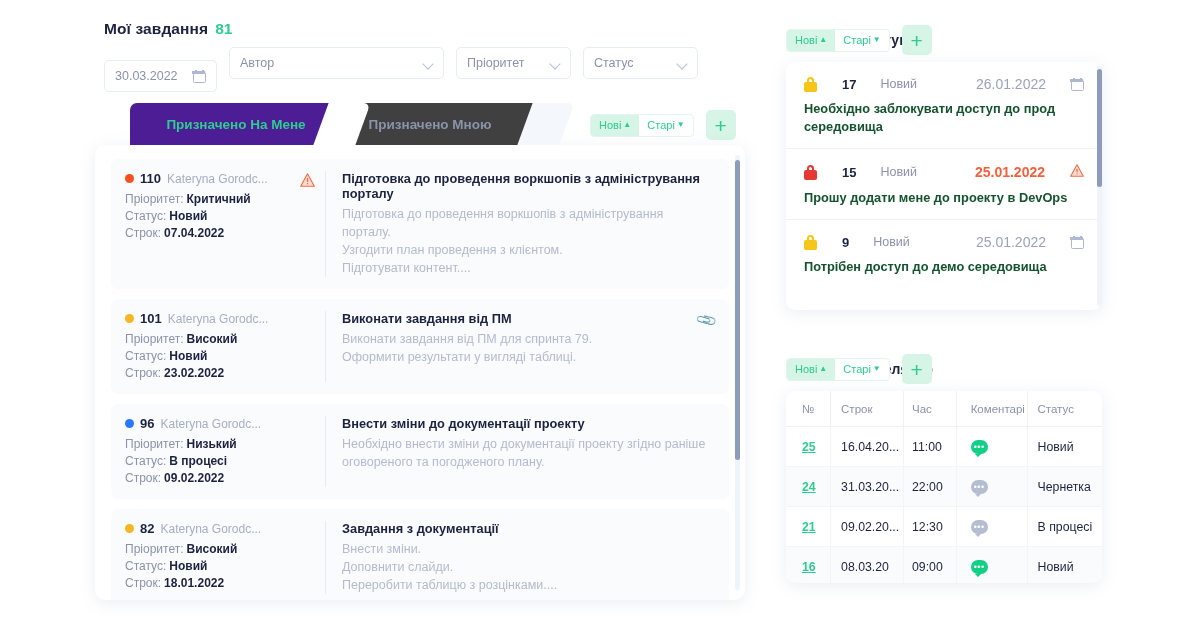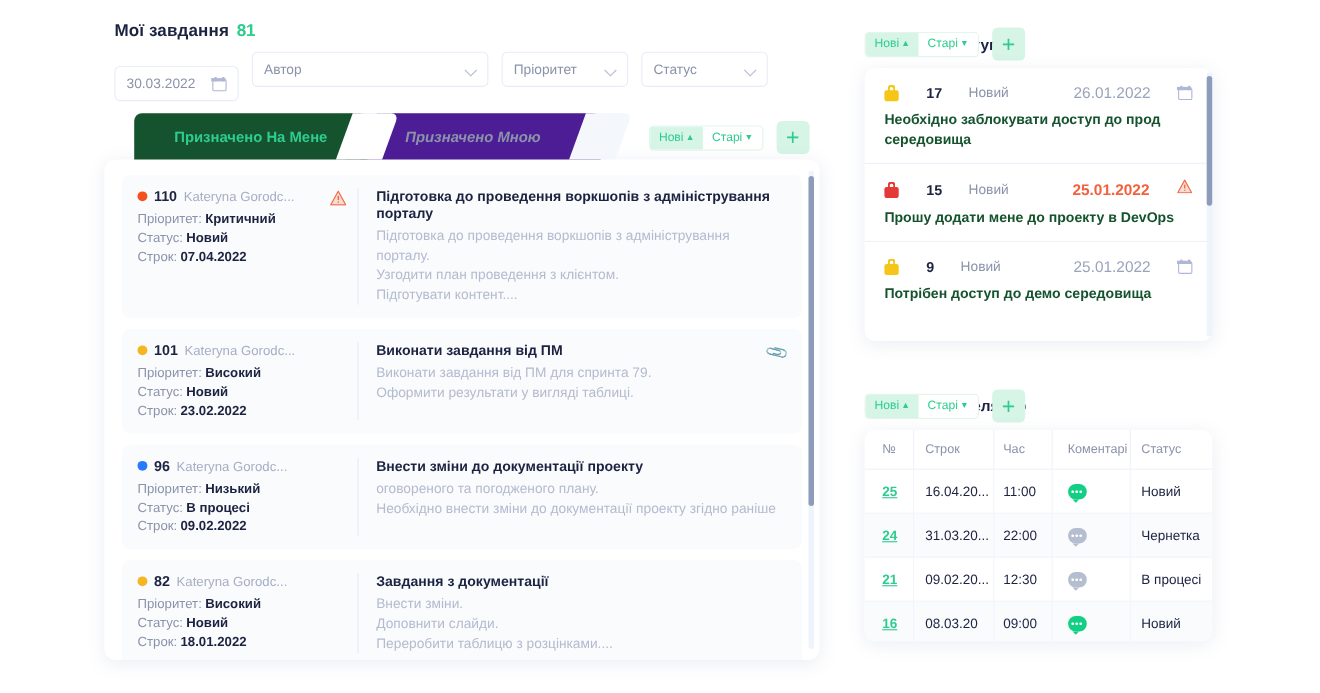--- a/index.html
+++ b/index.html
@@ -54,26 +54,26 @@
 
   
   .tabstrip { position:absolute; left:118px; top:103px; width:620px; height:42px; }
   .tab {
     position:absolute; top:0; height:42px;
     display:flex; align-items:center; justify-content:center;
     font-size:13.5px; font-weight:700;
     border-radius:7px 7px 0 0;
   }
   .tab .tl { position:relative; z-index:3; }
-  .tab-a { left:4px; width:212px; color:#2ecc8f; background:#14532d; z-index:2; }
+  .tab-a { left:12px; width:212px; color:#2ecc8f; background:#4c1d95; z-index:2; }
   .tab-a::after {
     content:""; position:absolute; right:-21px; top:0; width:42px; height:42px;
     background:#fff; transform:skewX(-20deg); border-radius:0 7px 0 0; z-index:1;
   }
-  .tab-b { left:196px; width:232px; color:#8b93ab; background:#4c1d95; z-index:1;font-style:italic; }
+  .tab-b { left:196px; width:232px; color:#8b93ab; background:#404040; z-index:1; }
   .tab-b::after {
     content:""; position:absolute; right:-21px; top:0; width:42px; height:42px;
     background:#f4f7fc; transform:skewX(-20deg); border-radius:0 7px 0 0;
   }
   .tab-b::before {
     content:""; position:absolute; left:-21px; top:0; width:42px; height:42px;
     background:#f4f7fc; transform:skewX(-20deg); border-radius:7px 0 0 0;
   }
 
   
@@ -346,22 +346,22 @@
             </div>
             <div class="metaline">
               <span>Строк:</span><b>09.02.2022</b>
             </div>
           </div>
           <span class="warnic"></span>
           <div class="tdiv"></div>
           <div class="tright">
             <div class="ttitle">Внести зміни до документації проекту</div>
             <div class="tdesc">
+              <div>Необхідно внести зміни до документації проекту згідно раніше</div>
               <div>оговореного та погодженого плану.</div>
-              <div>Необхідно внести зміни до документації проекту згідно раніше</div>
             </div>
           </div>
         </div>
 
         <div class="tcard">
           <div class="tleft">
             <div class="tl-head">
               <span class="dot" style="background:#f5b623"></span>
               <span class="tnum">82</span>
               <span class="tauthor">Kateryna Gorodc...</span>

